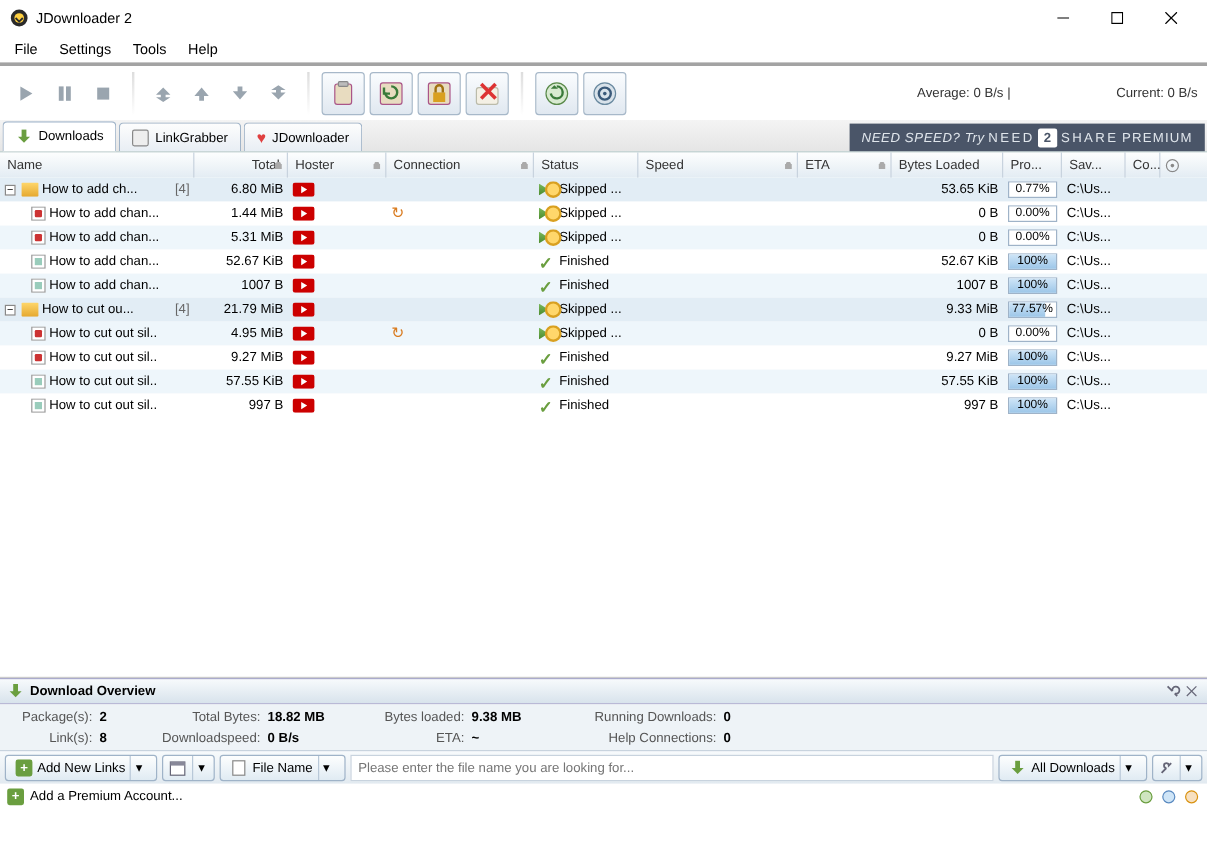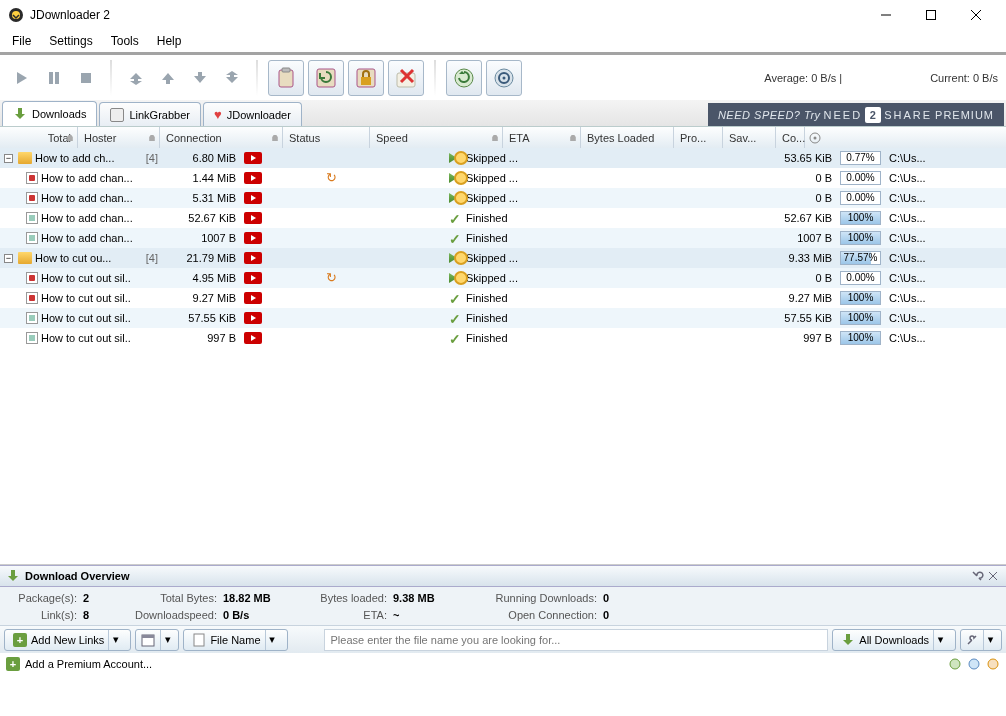--- a/index.html
+++ b/index.html
@@ -71,21 +71,21 @@
 .ovhead { height:22px; background:linear-gradient(#f7fafc,#d8e3ec); border-top:1px solid #aac; border-bottom:1px solid #aac; display:flex; align-items:center; padding:0 6px; gap:5px; font-weight:bold; font-size:11px; }
 .ovhead .tools{margin-left:auto;display:flex;gap:2px;}
 .ovbody { height:38px; padding:3px 8px; background:#eef3f7; font-size:11px; display:grid; grid-template-columns:75px 30px 110px 70px 100px 70px 140px 30px; align-items:center; row-gap:2px; }
 .ovbody .lbl{color:#555;text-align:right;padding-right:6px;}
 .ovbody .val{font-weight:bold;}
 
 
 .bottombar { height:28px; display:flex; align-items:center; padding:0 4px; gap:4px; background:linear-gradient(#f7fafc,#e2eaf0); border-top:1px solid #c8d3de; }
 .bbtn { height:22px; padding:0 8px; display:flex; align-items:center; gap:4px; border:1px solid #9fb3c8; border-radius:3px; background:linear-gradient(#fdfefe,#e0ebf3); font-size:11px; }
 .bbtn.icon{padding:0 4px;}
-.searchinput { flex:1; height:22px; border:1px solid #c8d3de; padding:0 6px; font-size:11px; color:#999; background:#fff;margin-left:32px; }
+.searchinput { flex:1; height:22px; border:1px solid #c8d3de; padding:0 6px; font-size:11px; color:#999; background:#fff; }
 .dd { width:14px; display:flex; align-items:center; justify-content:center; border-left:1px solid #b8c8d8; height:100%; }
 
 
 .statusbar { height:22px; display:flex; align-items:center; padding:0 6px; font-size:11px; gap:5px; }
 .plus { width:14px; height:14px; background:#6a9e3f; color:#fff; display:flex; align-items:center; justify-content:center; border-radius:2px; font-weight:bold; }
 
 
 .dlarrow{width:14px;height:14px;position:relative}
 .dlarrow::before{content:"";position:absolute;left:5px;top:1px;width:4px;height:7px;background:#6a9e3f}
 .dlarrow::after{content:"";position:absolute;left:2px;top:7px;border-left:5px solid transparent;border-right:5px solid transparent;border-top:5px solid #6a9e3f}
@@ -236,20 +236,21 @@
   <div class="banner">
     <span>NEED SPEED? Try</span>
     <span style="font-style:normal;letter-spacing:2px">NEED</span>
     <span class="sq">2</span>
     <span style="font-style:normal;letter-spacing:2px">SHARE</span>
     <span style="font-style:normal;letter-spacing:1px">PREMIUM</span>
   </div>
 </div>
 
 <div class="thead">
+  <div class="th c-name">Name</div>
   <div class="th c-size locked" style="justify-content:flex-end">Total</div>
   <div class="th c-host locked">Hoster</div>
   <div class="th c-conn locked">Connection</div>
   <div class="th c-stat">Status</div>
   <div class="th c-speed locked">Speed</div>
   <div class="th c-eta locked">ETA</div>
   <div class="th c-bytes">Bytes Loaded</div>
   <div class="th c-prog">Pro...</div>
   <div class="th c-save">Sav...</div>
   <div class="th c-co">Co...</div>
@@ -557,21 +558,21 @@
   <span class="lbl">Bytes loaded:</span>
     <span class="val">9.38 MB</span>
   <span class="lbl">Running Downloads:</span>
     <span class="val">0</span>
   <span class="lbl">Link(s):</span>
     <span class="val">8</span>
   <span class="lbl">Downloadspeed:</span>
     <span class="val">0 B/s</span>
   <span class="lbl">ETA:</span>
     <span class="val">~</span>
-  <span class="lbl">Open Connection:</span>
+  <span class="lbl">Help Connections:</span>
     <span class="val">0</span>
 </div>
 
 <div class="bottombar">
   <div class="bbtn">
     <span class="plus">+</span>
     <span>Add New Links</span>
     <span class="dd">▾</span>
   </div>
   <div class="bbtn icon">

